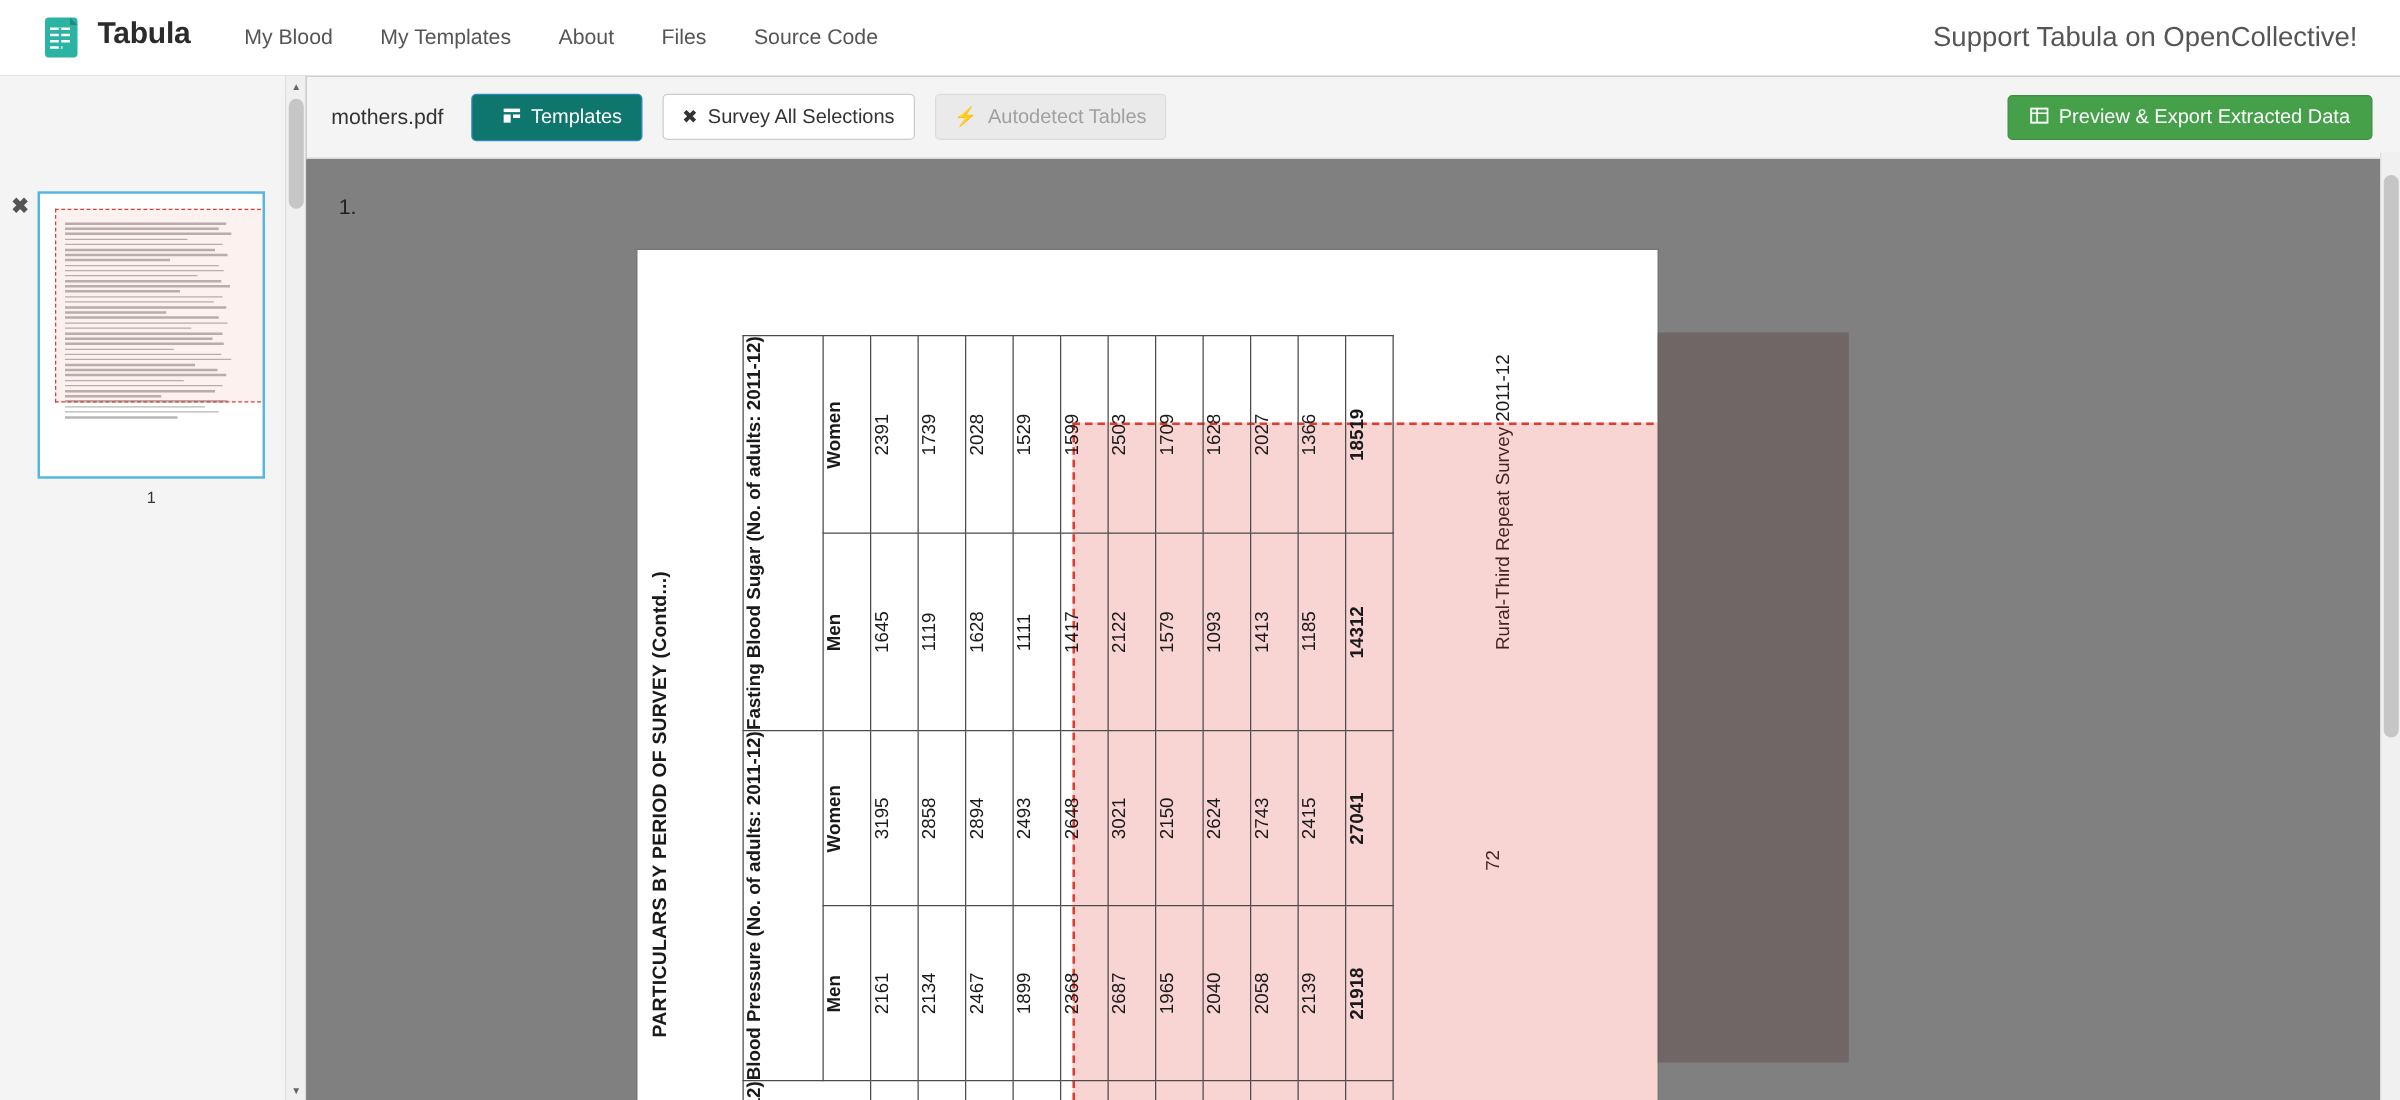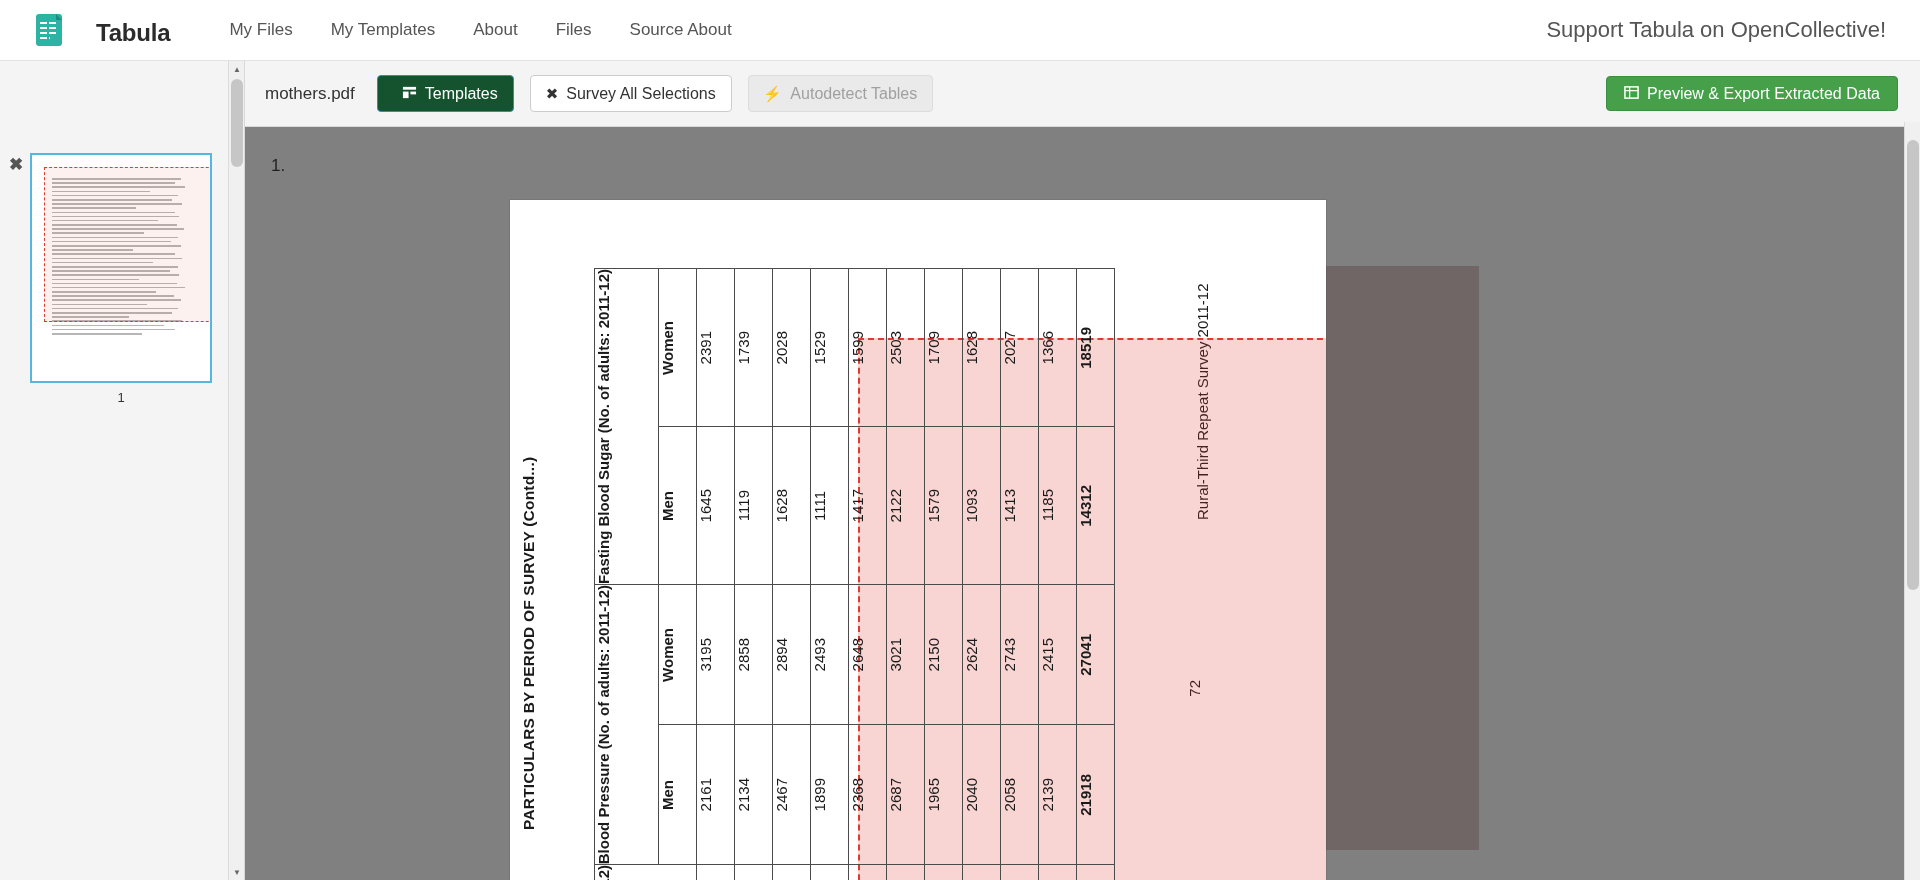--- a/index.html
+++ b/index.html
@@ -15,22 +15,22 @@
   .navbar {
     height: 61px;
     background: #ffffff;
     border-bottom: 1px solid #e2e2e2;
     display: flex;
     align-items: center;
     padding: 0 26px 0 34px;
     position: relative;
   }
   .brand {
-    display: flex; align-items: flex-end; gap: 28px;
-    margin-right: 40px;
+    display: flex; align-items: flex-start; gap: 10px;
+    margin-right: 24px;
   }
   .brand-logo {
     width: 34px; height: 34px;
     display: block;
   }
   .brand-name {
     font-size: 24px;
     font-weight: bold;
     color: #2b2b2b;
     letter-spacing: -0.2px;
@@ -171,21 +171,21 @@
     padding: 9px 15px;
     display: inline-flex;
     align-items: center;
     gap: 8px;
     cursor: pointer;
     white-space: nowrap;
     border: 1px solid transparent;
     line-height: 1.1;
   }
   .btn-blue {
-    background: #14532d;
+    background: #0f766e;
     color: #ffffff;
     border-color: #3189c4;
     padding-left: 24px;
   }
   .btn-white {
     background: #ffffff;
     color: #333333;
     border-color: #cccccc;
   }
   .btn-disabled {
@@ -318,25 +318,25 @@
         <rect x="6" y="9" width="16" height="2" fill="#ffffff"></rect>
         <rect x="6" y="14" width="16" height="2" fill="#ffffff"></rect>
         <rect x="6" y="19" width="16" height="2" fill="#ffffff"></rect>
         <rect x="6" y="24" width="10" height="2" fill="#ffffff"></rect>
         <rect x="13" y="9" width="2" height="17" fill="#2bb3a3"></rect>
       </svg>
     </span>
     <span class="brand-name">Tabula</span>
   </div>
   <div class="nav-links">
-    <a class="nav-link">My Files</a>
+    <a class="nav-link">My Blood</a>
     <a class="nav-link">My Templates</a>
     <a class="nav-link">About</a>
     <a class="nav-link">Files</a>
-    <a class="nav-link">Source About</a>
+    <a class="nav-link">Source Code</a>
   </div>
   <div class="nav-right">Support Tabula on OpenCollective!</div>
 </div>
 
 <div class="body-wrap">
 
   <div class="sidebar">
     <div class="sidebar-close">✖</div>
 
     <div class="thumb-wrap">

